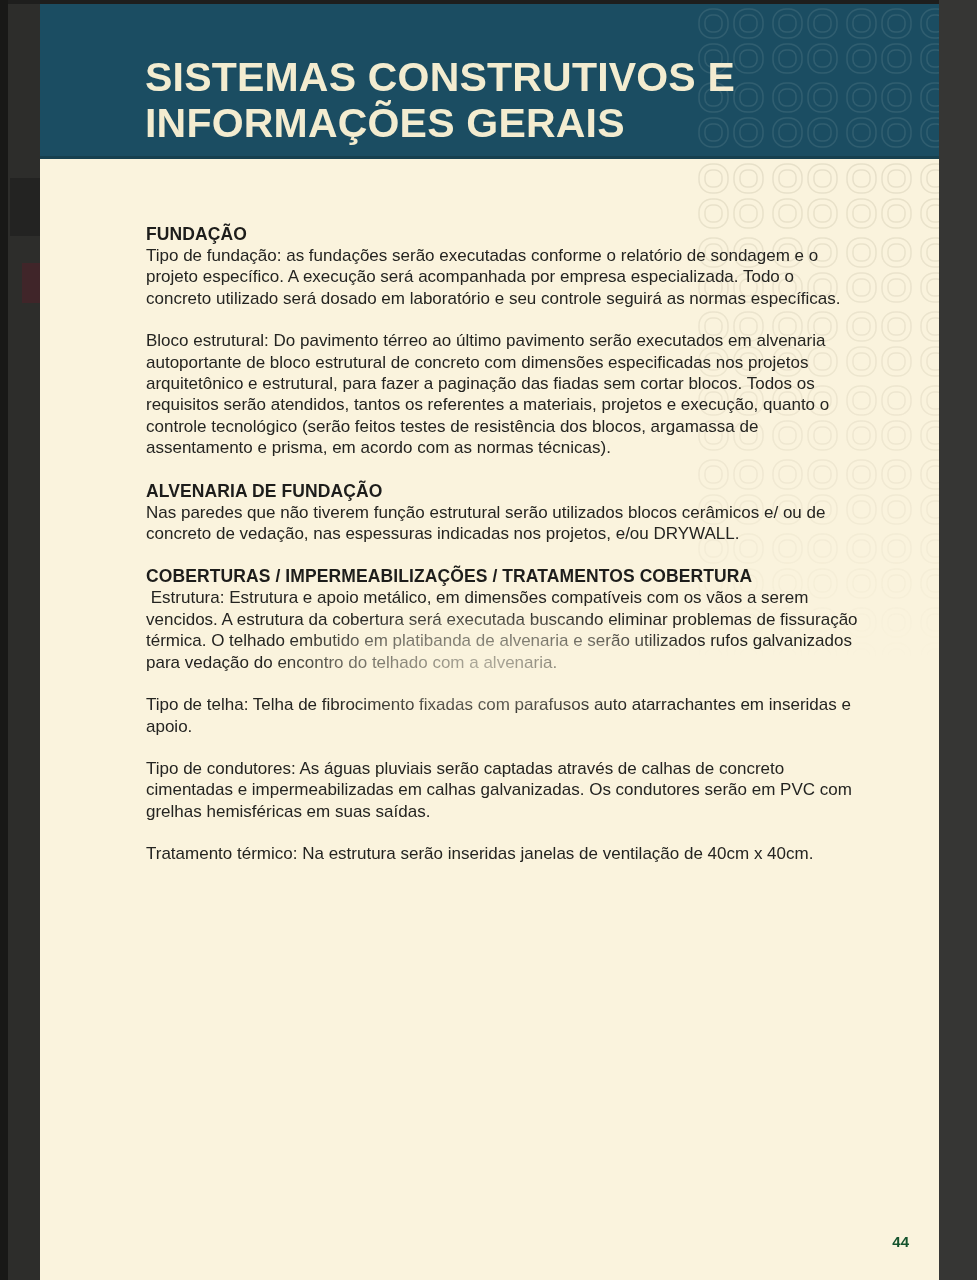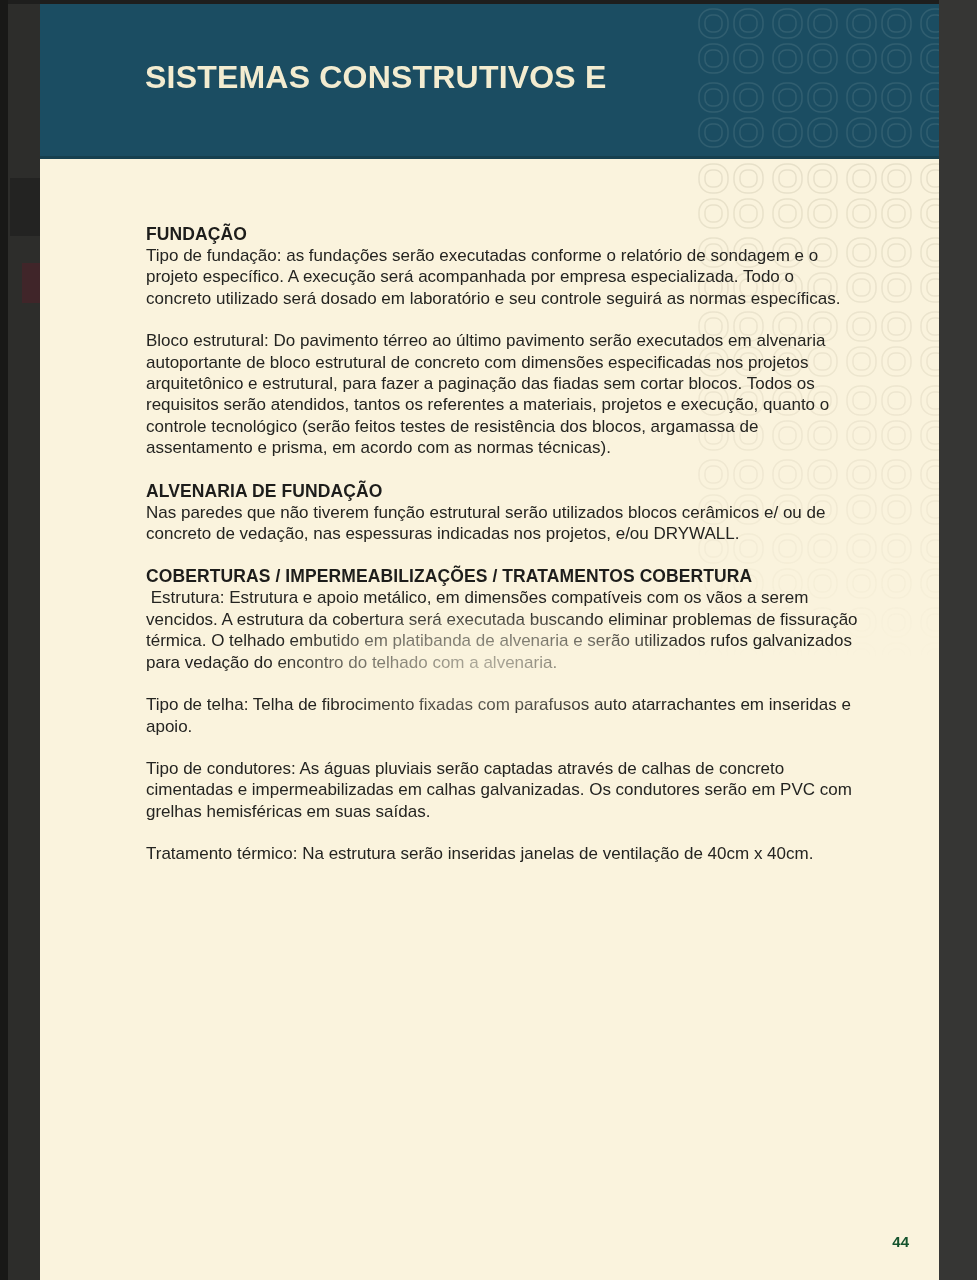--- a/index.html
+++ b/index.html
@@ -28,21 +28,21 @@
   .band {
     position: relative;
     height: 152px;
     background: #1b4d62;
     border-bottom: 3px solid #17404f;
     overflow: hidden;
   }
   .title {
     position: absolute; left: 105px; top: 50px;
     margin: 0;
-    font-size: 32px; line-height: 46px;
+    font-size: 41px; line-height: 46px;
     font-weight: bold;
     letter-spacing: 0.2px;
     color: #f3ecd0;
   }
   .title span { display: block; }
 
   .wm { position: absolute; right: 0; top: 0; pointer-events: none; }
   .wm-header { width: 245px; height: 152px; }
   .wm-body {
     width: 245px; height: 560px;
@@ -107,20 +107,21 @@
               <rect x="11" y="46" width="17" height="17" rx="7"></rect>
               <rect x="40" y="40" width="29" height="29" rx="13"></rect>
               <rect x="46" y="46" width="17" height="17" rx="7"></rect>
             </g>
           </pattern>
         </defs>
         <rect width="100%" height="100%" fill="url(#wmL)"></rect>
       </svg>
       <h1 class="title">
         <span>SISTEMAS CONSTRUTIVOS E</span>
+        <span>INFORMAÇÕES GERAIS</span>
       </h1>
     </header>
 
     <main class="body">
       <svg class="wm wm-body" xmlns="http://www.w3.org/2000/svg">
         <defs>
           <pattern id="wmD" width="74" height="74" patternUnits="userSpaceOnUse">
             <g fill="none" stroke="rgba(90,84,52,0.12)" stroke-width="1.5">
               <rect x="5" y="5" width="29" height="29" rx="13"></rect>
               <rect x="11" y="11" width="17" height="17" rx="7"></rect>

